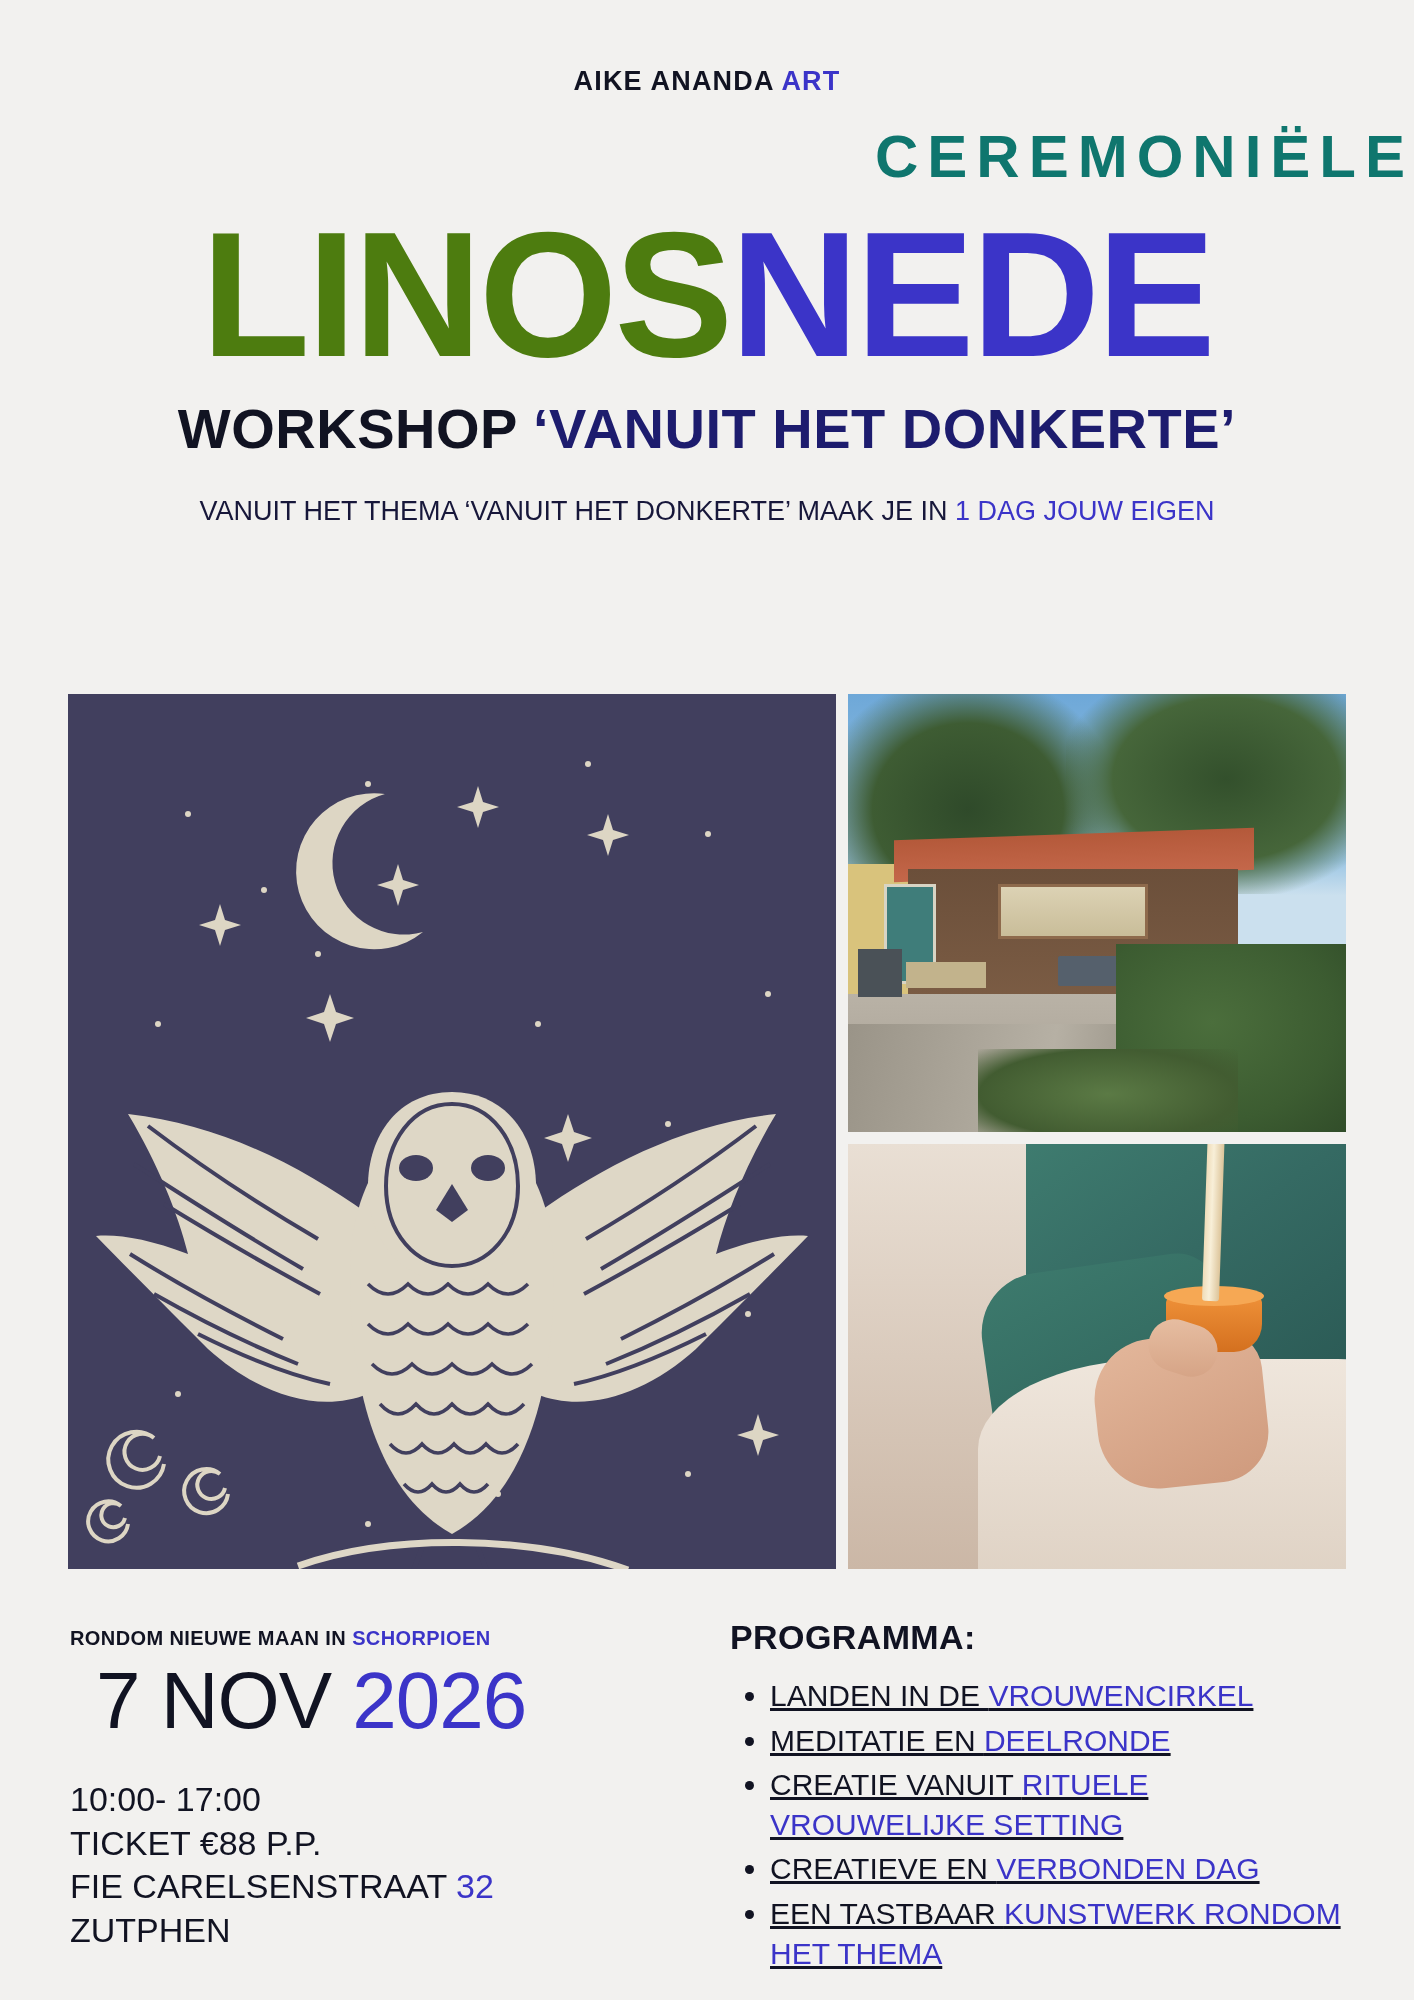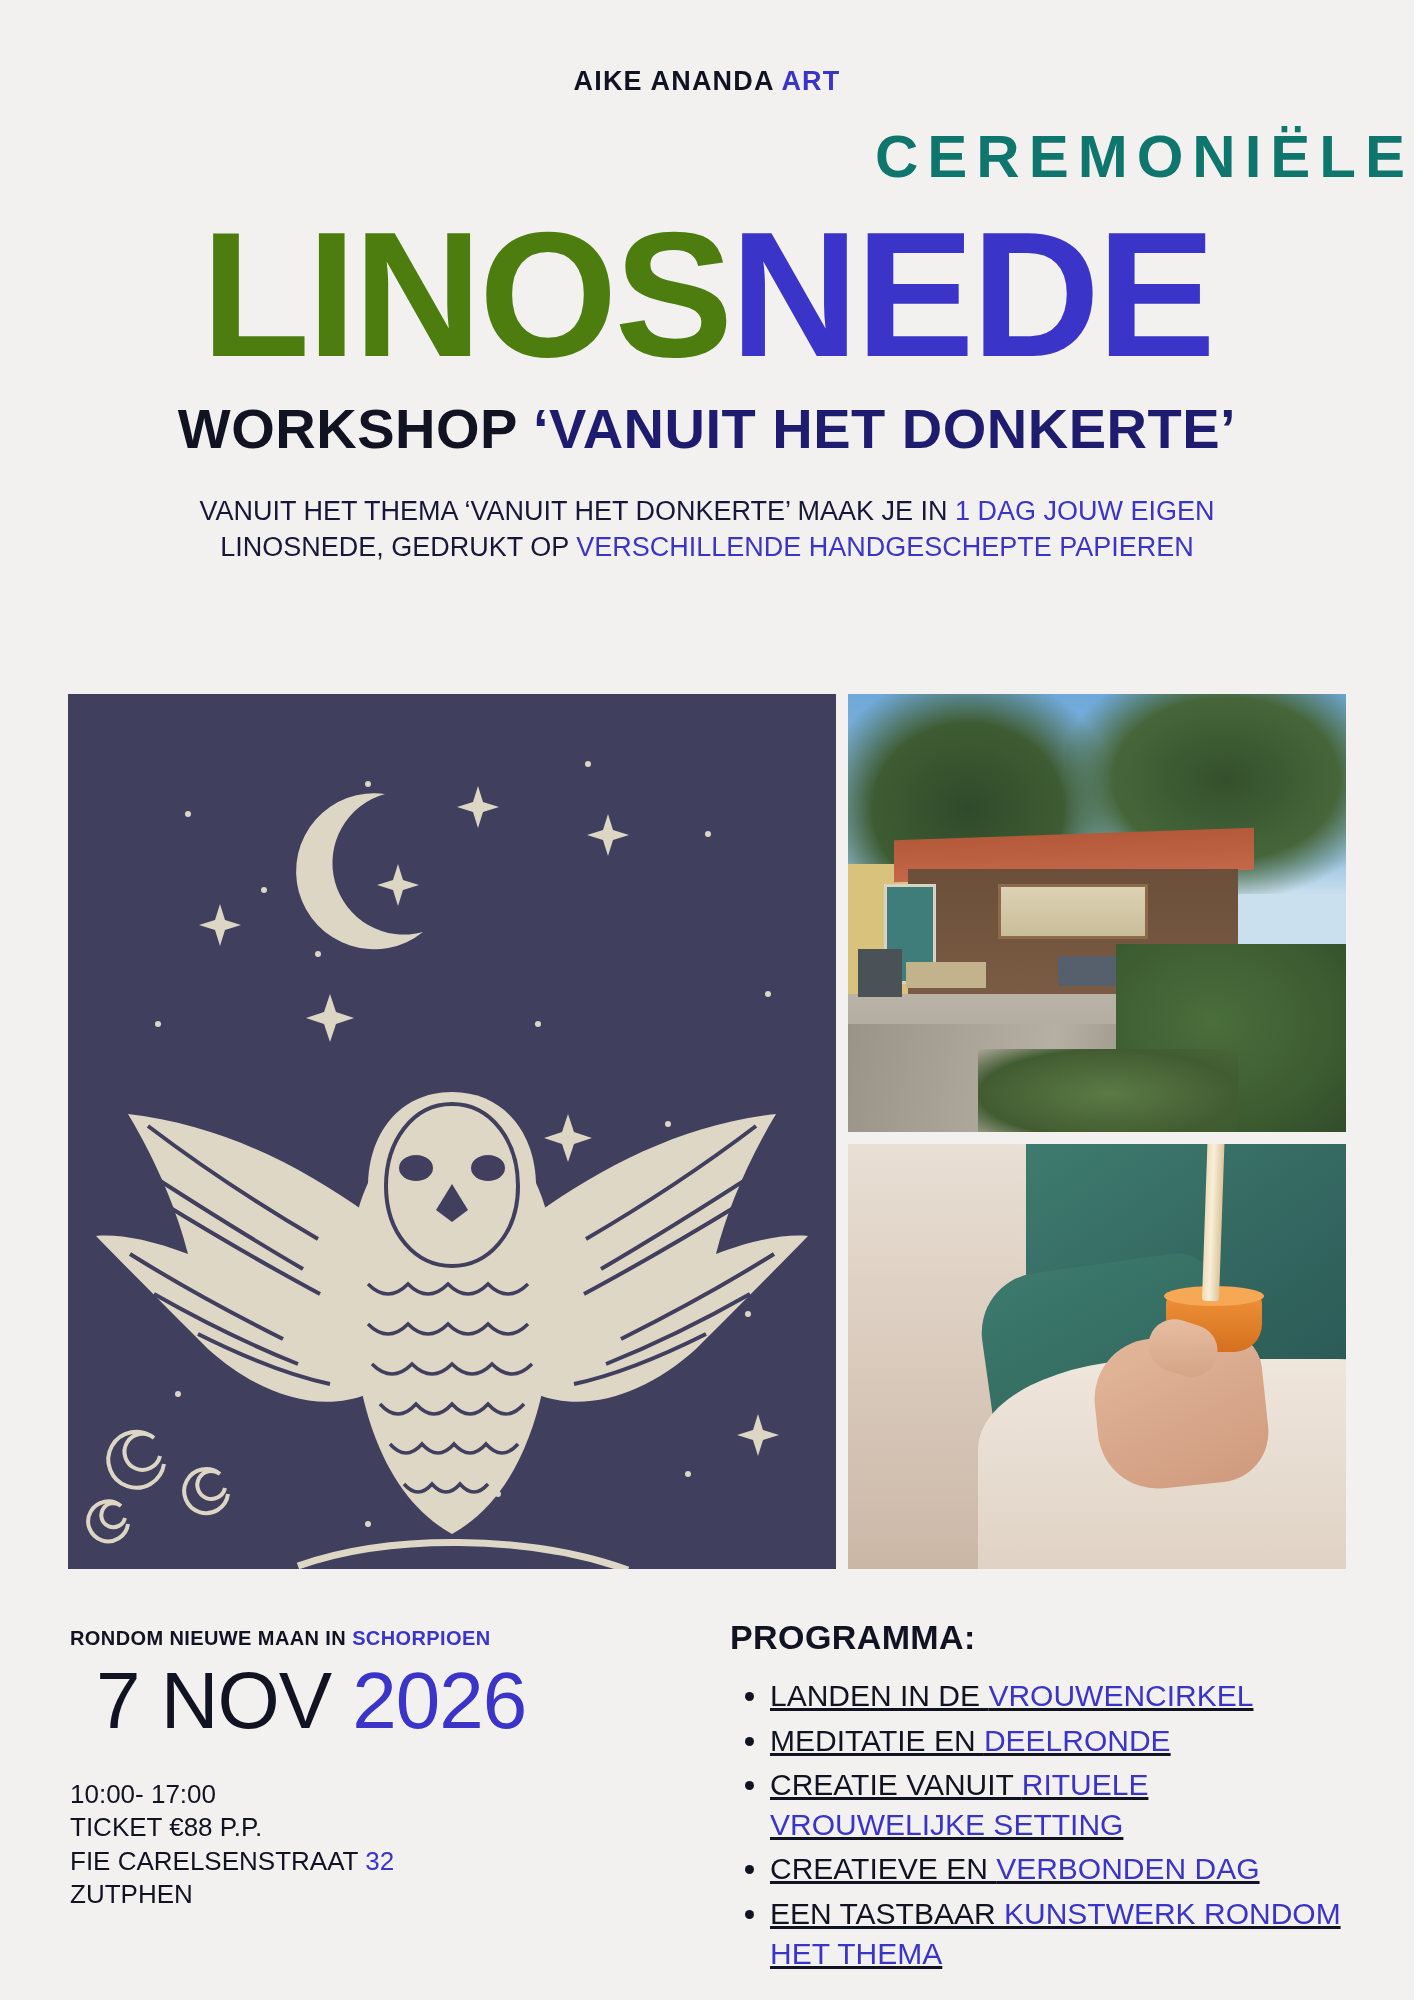--- a/index.html
+++ b/index.html
@@ -267,21 +267,21 @@
     font-size: 80px;
     line-height: 1;
     letter-spacing: -1px;
   }
   .datebig .d1 { color: #111322; margin-left: 30px; }
   .datebig .d2 { color: #3b34c8; }
 
   .details {
     position: absolute;
     left: 70px; top: 172px;
-    font-size: 26px;
+    font-size: 34px;
     line-height: 1.28;
     color: #111322;
   }
   .details .accent { color: #3b34c8; }
 
   .programma-title {
     position: absolute;
     left: 730px; top: 12px;
     font-size: 34px;
     font-weight: bold;
@@ -315,21 +315,20 @@
   <div class="bigtitle">
     <span style="color:#4d7c0f">LINOS</span><span style="color:#3b34c8">NEDE</span>
   </div>
 
   <div class="subtitle">
     <span class="s1">WORKSHOP </span><span class="s2">‘VANUIT HET DONKERTE’</span>
   </div>
 
   <div class="intro">
     <div class="l1"><span>VANUIT HET THEMA ‘VANUIT HET DONKERTE’ MAAK JE IN </span><span class="accent">1 DAG JOUW EIGEN</span></div>
-    <div class="l2"><span>LINOSNEDE, GEDRUKT OP </span><span class="accent">VERSCHILLENDE HANDGESCHEPTE PAPIEREN</span></div>
   </div>
 
   <div class="images">
 
     <div class="img-left">
       <svg class="owl-svg" viewBox="0 0 768 875" preserveAspectRatio="none">
         <rect x="0" y="0" width="768" height="875" fill="#413f5e"></rect>
 
         <path d="M352 70 a78 78 0 1 0 38 138 a64 64 0 1 1 -38 -138 z" fill="#ddd6c4" transform="translate(-35,30)"></path>
 

